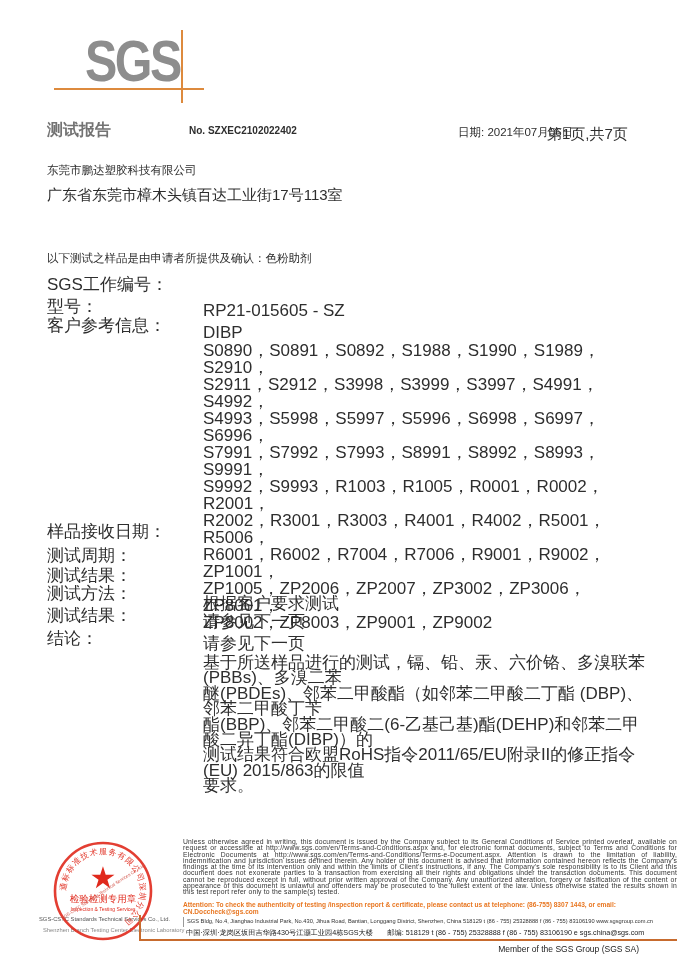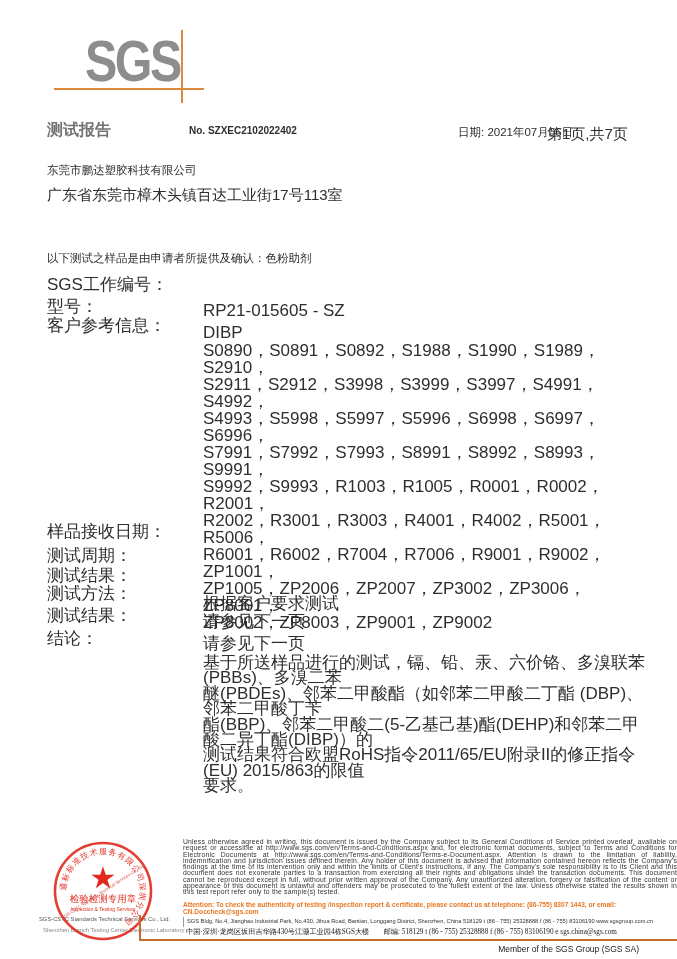--- a/index.html
+++ b/index.html
@@ -35,21 +35,21 @@
   .legal{
     position:absolute;left:183px;top:839px;width:494px;height:62px;overflow:hidden;
     font-size:6.8px;line-height:6.3px;letter-spacing:.2px;text-align:justify;color:#333;
   }
   .attention{
     position:absolute;left:183px;top:901px;width:494px;
     font-size:6.6px;line-height:7px;font-weight:bold;color:#e87722;
   }
   .addr-block{position:absolute;left:183px;top:917px;width:494px;}
   .addr-row1{font-size:5.7px;line-height:9.5px;color:#333;border-left:1px solid #999;padding-left:3px;white-space:nowrap;overflow:hidden;}
-  .addr-row2{font-size:7.2px;line-height:11px;color:#222;padding-left:3px;white-space:nowrap;overflow:hidden;font-family:Liberation Serif, serif;}
+  .addr-row2{font-size:7.2px;line-height:11px;color:#222;padding-left:3px;white-space:nowrap;overflow:hidden;}
   .v-line{position:absolute;left:139px;top:915px;width:2px;height:26px;background:#c76b2e;}
   .h-rule{position:absolute;left:139px;top:939px;width:538px;height:2px;background:#c76b2e;}
   .member{position:absolute;right:38px;top:944px;font-size:8.5px;color:#222;}
   
   .lab-line1{position:absolute;left:39px;top:916px;font-size:5.8px;color:#555;white-space:nowrap;}
   .lab-line2{position:absolute;left:43px;top:927px;font-size:5.8px;color:#888;white-space:nowrap;}
   .stamp-svg{position:absolute;left:51px;top:839px;width:104px;height:104px;}
 </style>
 </head>
 <body>
@@ -102,21 +102,21 @@
   <div class="val">请参见下一页</div>
 </div>
 <div class="frow" style="top:604px">
   <div class="lbl">测试结果：</div>
   <div class="val">请参见下一页</div>
 </div>
 <div class="frow conclusion" style="top:627px">
   <div class="lbl">结论：</div>
   <div class="val">基于所送样品进行的测试，镉、铅、汞、六价铬、多溴联苯(PBBs)、多溴二苯
 醚(PBDEs)、邻苯二甲酸酯（如邻苯二甲酸二丁酯 (DBP)、邻苯二甲酸丁苄
-酯(BBP)、邻苯二甲酸二(5-乙基己基)酯(DEHP)和邻苯二甲酸二异丁酯(DIBP)）的
+酯(BBP)、邻苯二甲酸二(6-乙基己基)酯(DEHP)和邻苯二甲酸二异丁酯(DIBP)）的
 测试结果符合欧盟RoHS指令2011/65/EU附录II的修正指令(EU) 2015/863的限值
 要求。</div>
 </div>
 
 <div class="lab-line1">SGS-CSTC Standards Technical Services Co., Ltd.</div>
 <div class="lab-line2">Shenzhen Branch Testing Center Electronic Laboratory</div>
 
 <svg class="stamp-svg" viewBox="0 0 104 104">
   <defs>
     <path id="stamp-arc" d="M 52,52 m -37,0 a 37,37 0 1 1 74,0 a 37,37 0 1 1 -74,0" fill="none"></path>

